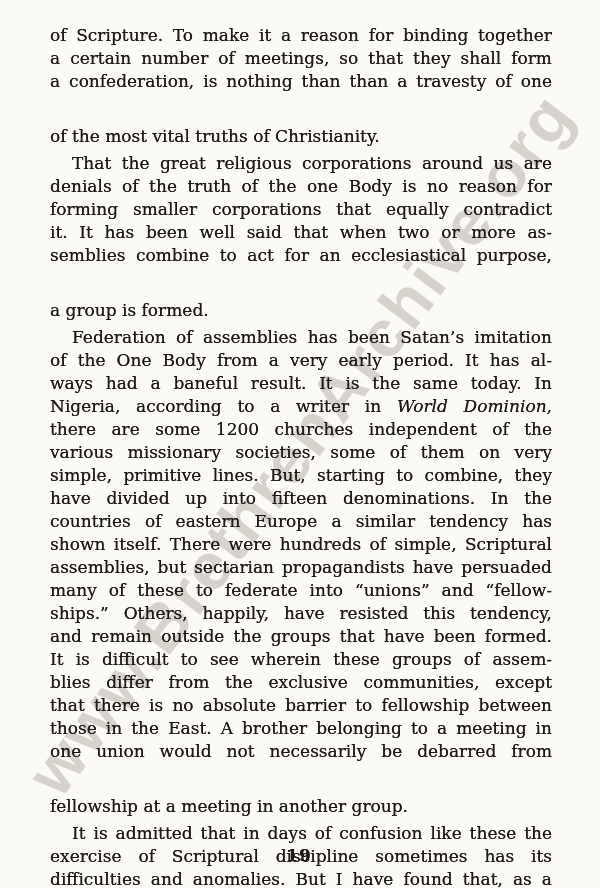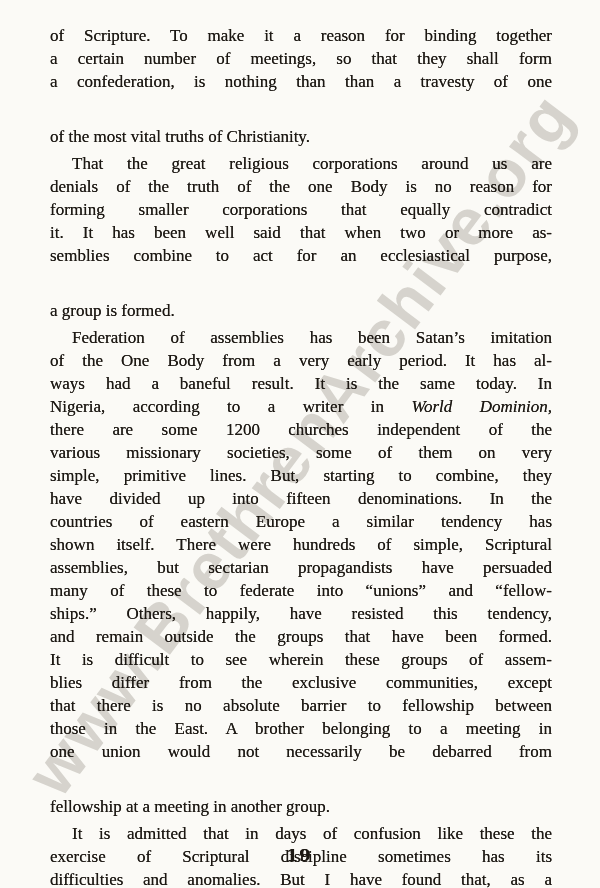--- a/index.html
+++ b/index.html
@@ -33,21 +33,21 @@
   .text-block {
     position: absolute;
     left: 50px; top: 24px;
     width: 502px;
     z-index: 2;
     font-size: 17px;
     line-height: 23px;
     color: #1c1813;
     text-shadow: 0 0 0.6px rgba(28, 24, 19, 0.85);
   }
-  .para { margin: 0 0 4px 0; font-family: Liberation Serif, serif; }
+  .para { margin: 0 0 4px 0; }
   .para:last-child { margin-bottom: 0; }
   .line {
     text-align: justify;
     text-align-last: justify;
     -moz-text-align-last: justify;
   }
   .line.end {
     text-align-last: left;
     margin-top: 32px;
     -moz-text-align-last: left;

